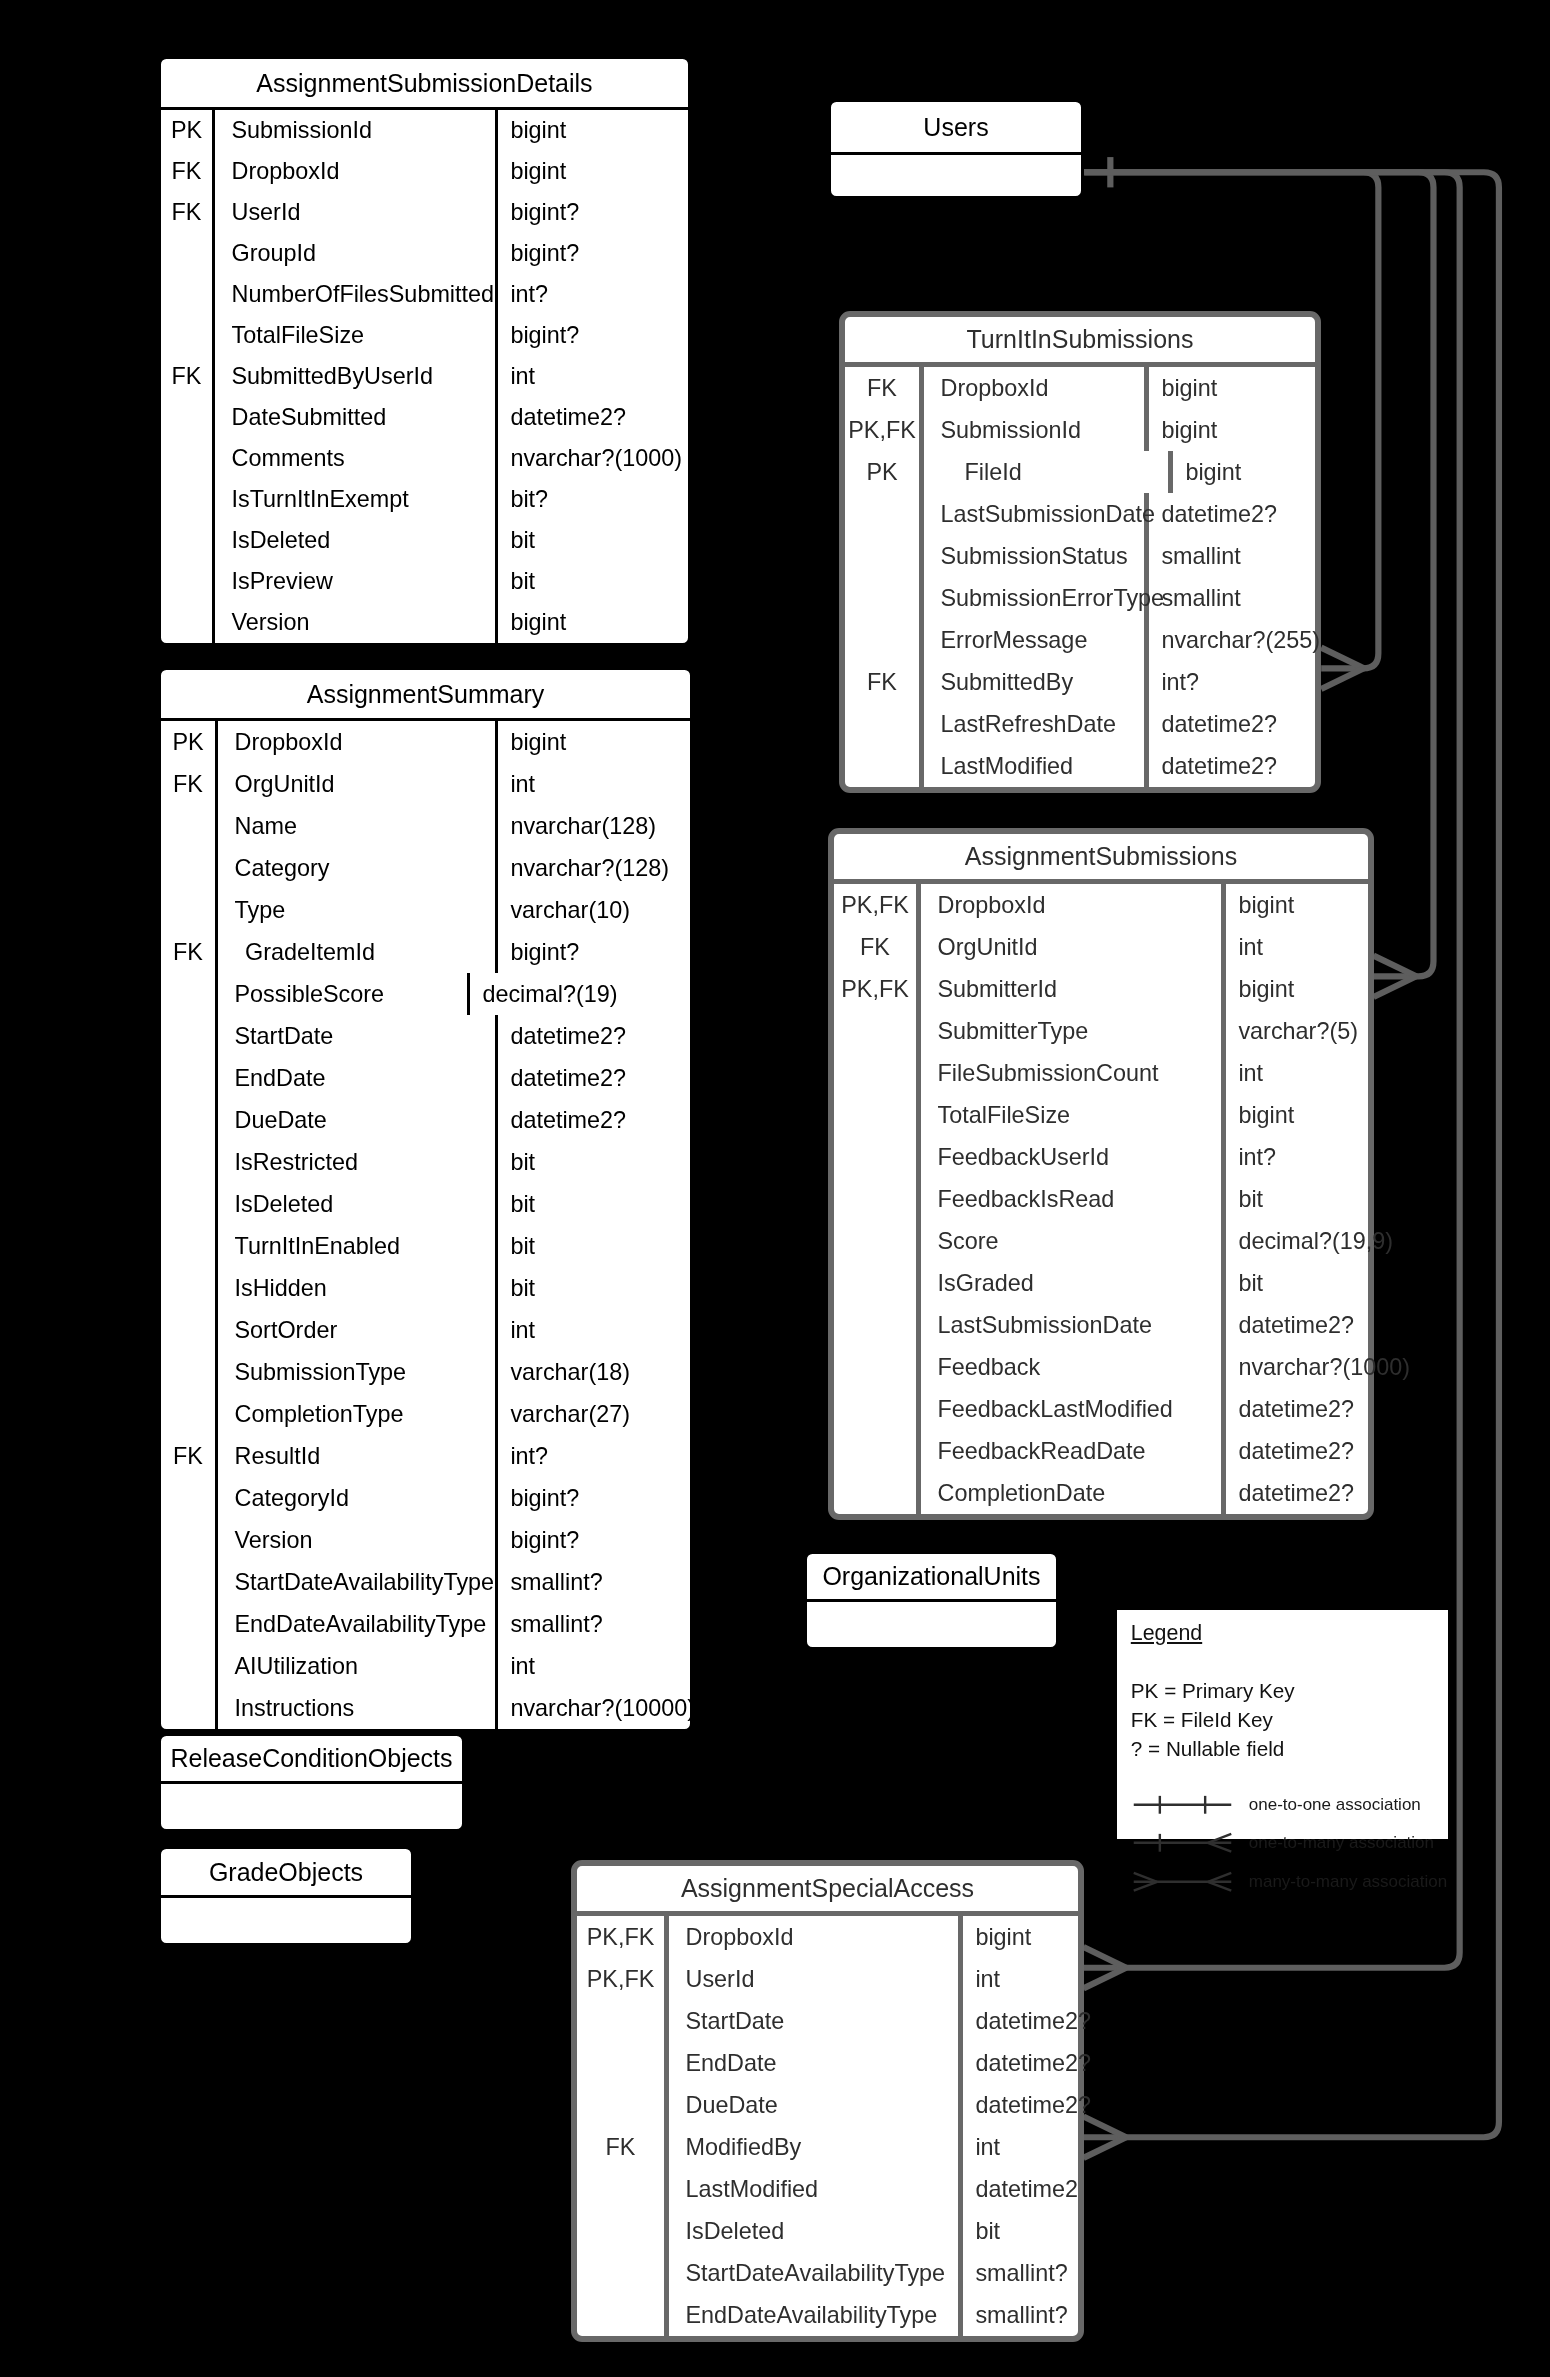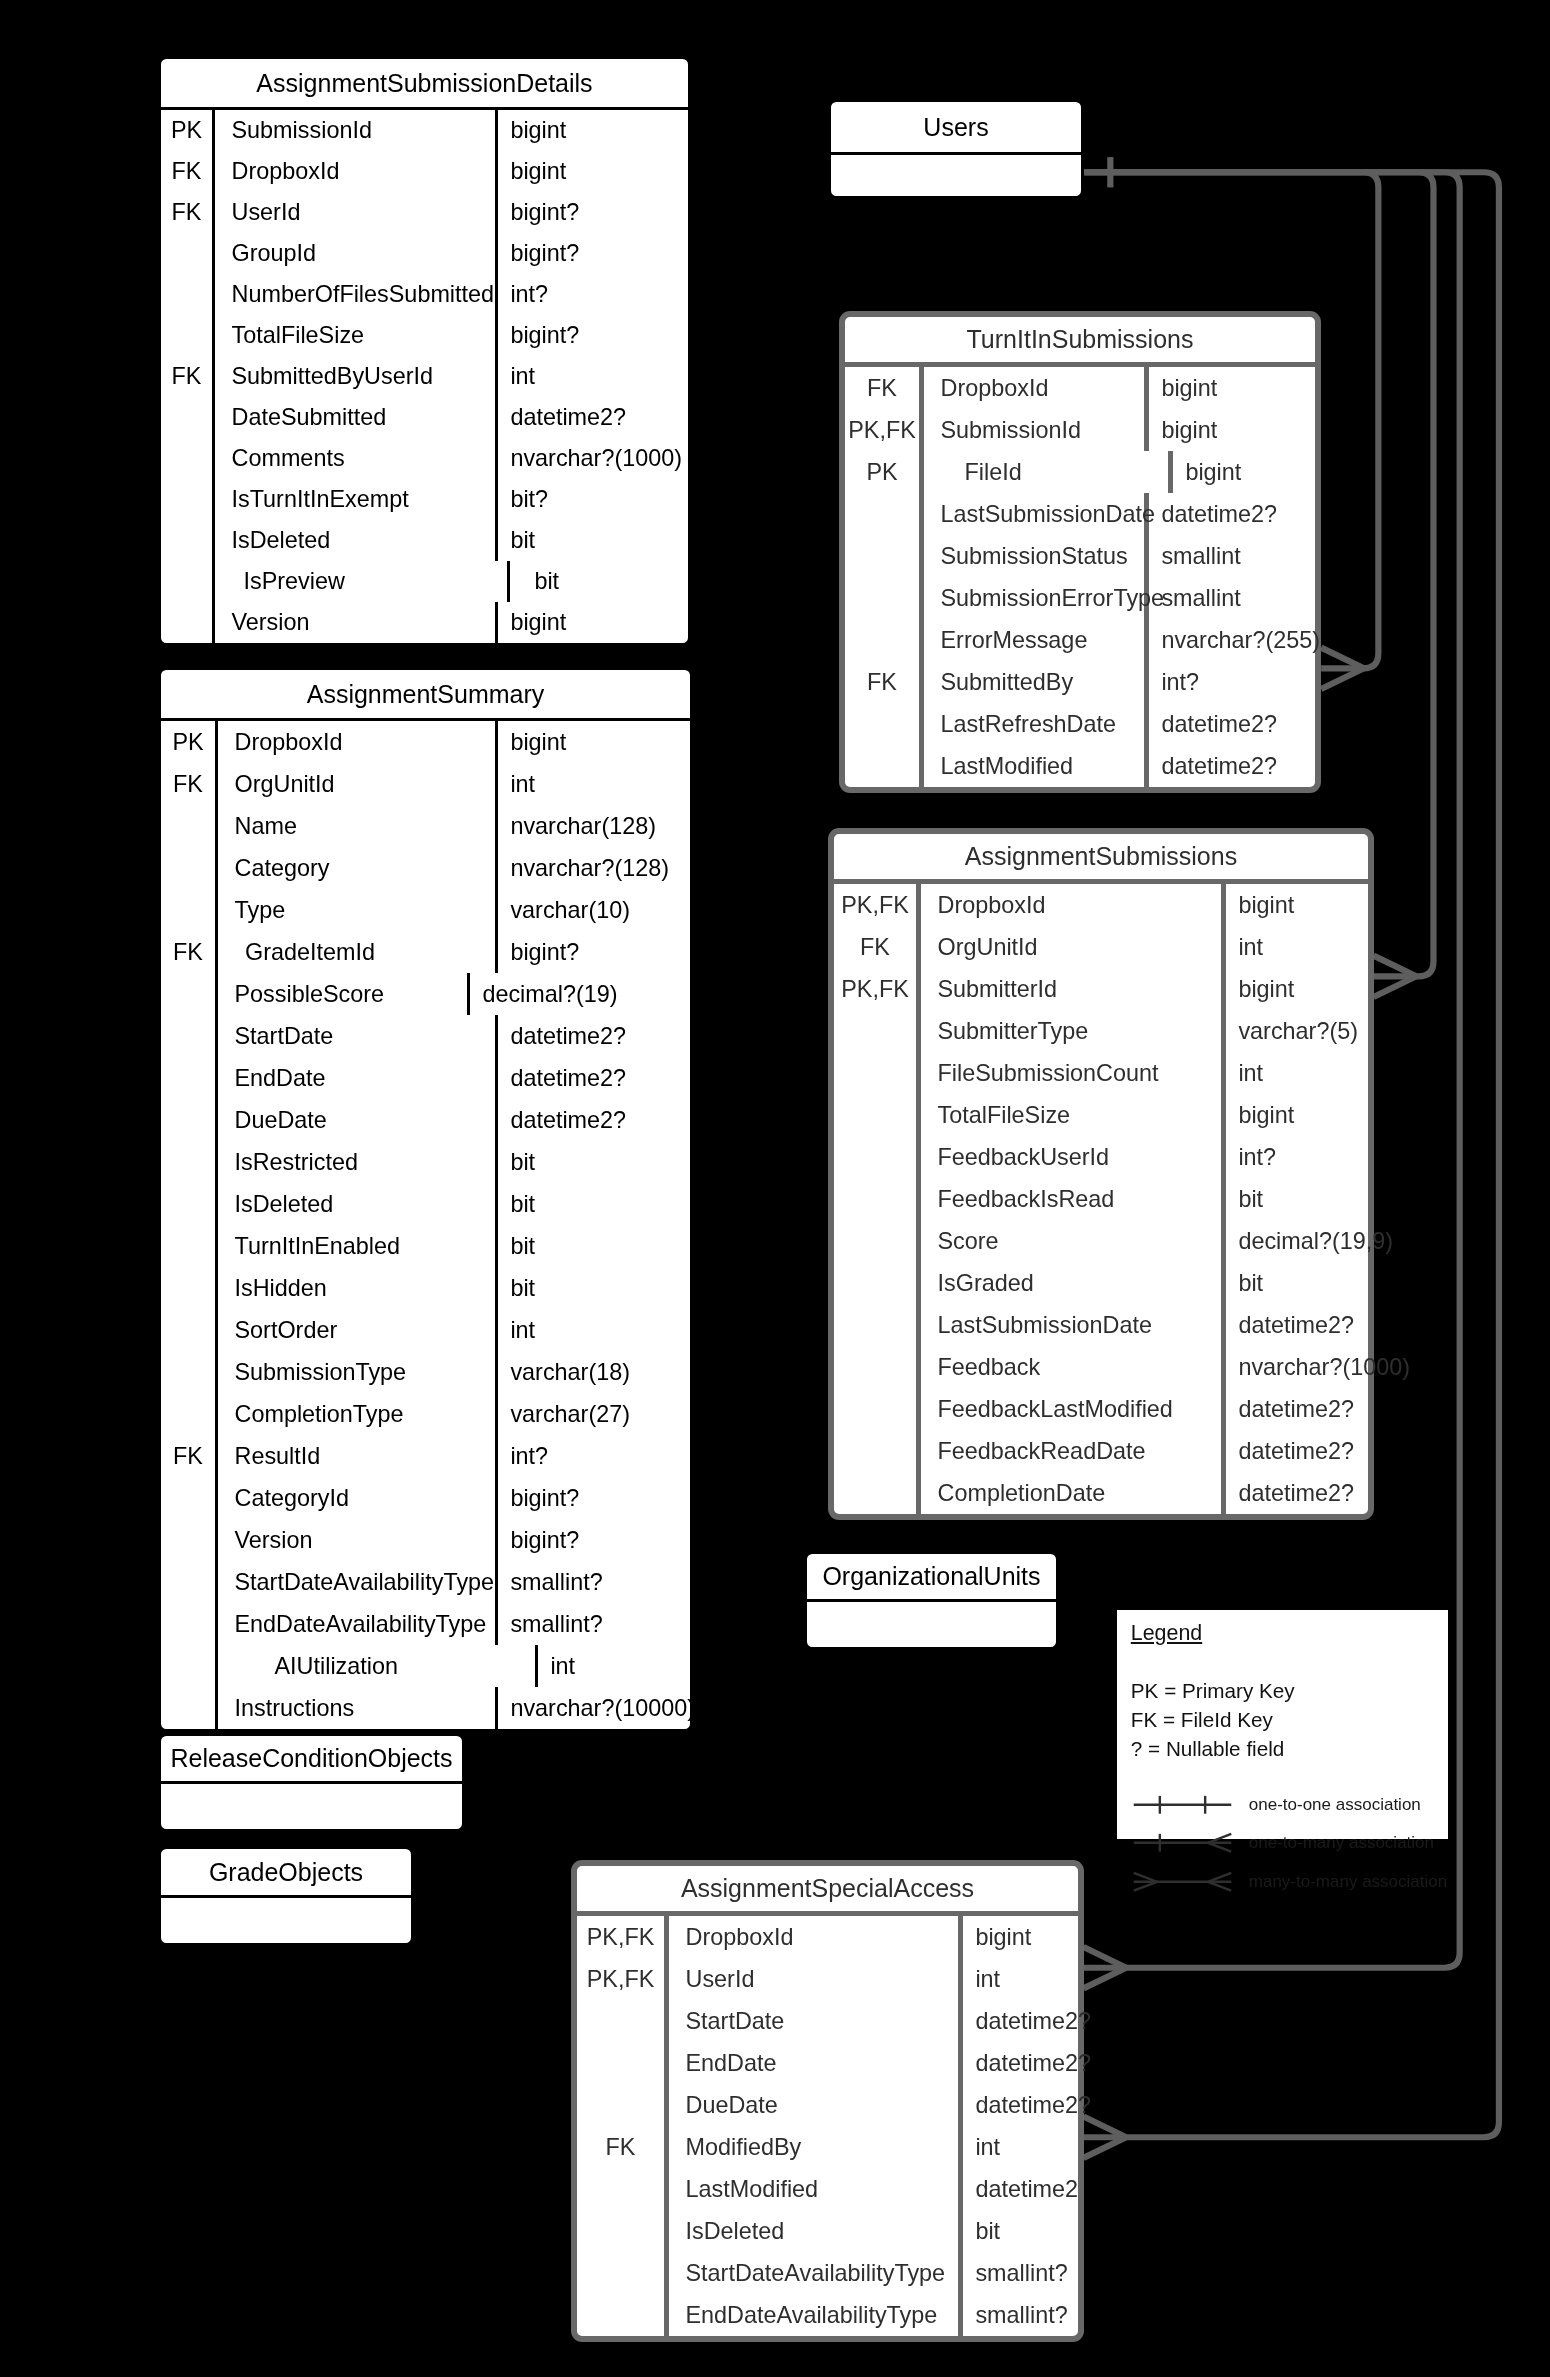--- a/index.html
+++ b/index.html
@@ -108,21 +108,21 @@
           <div class="tbl-row" style="height: 41px;">
             <div class="cell key" style="width: 54px;"></div>
             <div class="cell fname" style="width: 283px;">IsTurnItInExempt</div>
             <div class="cell ftype">bit?</div>
           </div>
           <div class="tbl-row" style="height: 41px;">
             <div class="cell key" style="width: 54px;"></div>
             <div class="cell fname" style="width: 283px;">IsDeleted</div>
             <div class="cell ftype">bit</div>
           </div>
-          <div class="tbl-row" style="height: 41px; gap: 12px;">
+          <div class="tbl-row" style="height: 41px;">
             <div class="cell key" style="width: 54px;"></div>
             <div class="cell fname" style="width: 283px;">IsPreview</div>
             <div class="cell ftype">bit</div>
           </div>
           <div class="tbl-row" style="height: 41px;">
             <div class="cell key" style="width: 54px;"></div>
             <div class="cell fname" style="width: 283px;">Version</div>
             <div class="cell ftype">bigint</div>
           </div>
         </div>
@@ -235,21 +235,21 @@
             <div class="cell fname" style="width: 280px;">StartDateAvailabilityType</div>
             <div class="cell ftype">smallint?</div>
           </div>
           <div class="tbl-row" style="height: 42px;">
             <div class="cell key" style="width: 57px;"></div>
             <div class="cell fname" style="width: 280px;">EndDateAvailabilityType</div>
             <div class="cell ftype">smallint?</div>
           </div>
           <div class="tbl-row" style="height: 42px;">
             <div class="cell key" style="width: 57px;"></div>
-            <div class="cell fname" style="width: 280px; margin-left: 40px;">AIUtilization</div>
+            <div class="cell fname" style="width: 280px;">AIUtilization</div>
             <div class="cell ftype">int</div>
           </div>
           <div class="tbl-row" style="height: 42px;">
             <div class="cell key" style="width: 57px;"></div>
             <div class="cell fname" style="width: 280px;">Instructions</div>
             <div class="cell ftype">nvarchar?(10000)</div>
           </div>
         </div>
       </div>
       <div class="db-table plain" style="left: 828px; top: 99px; width: 256px;">

